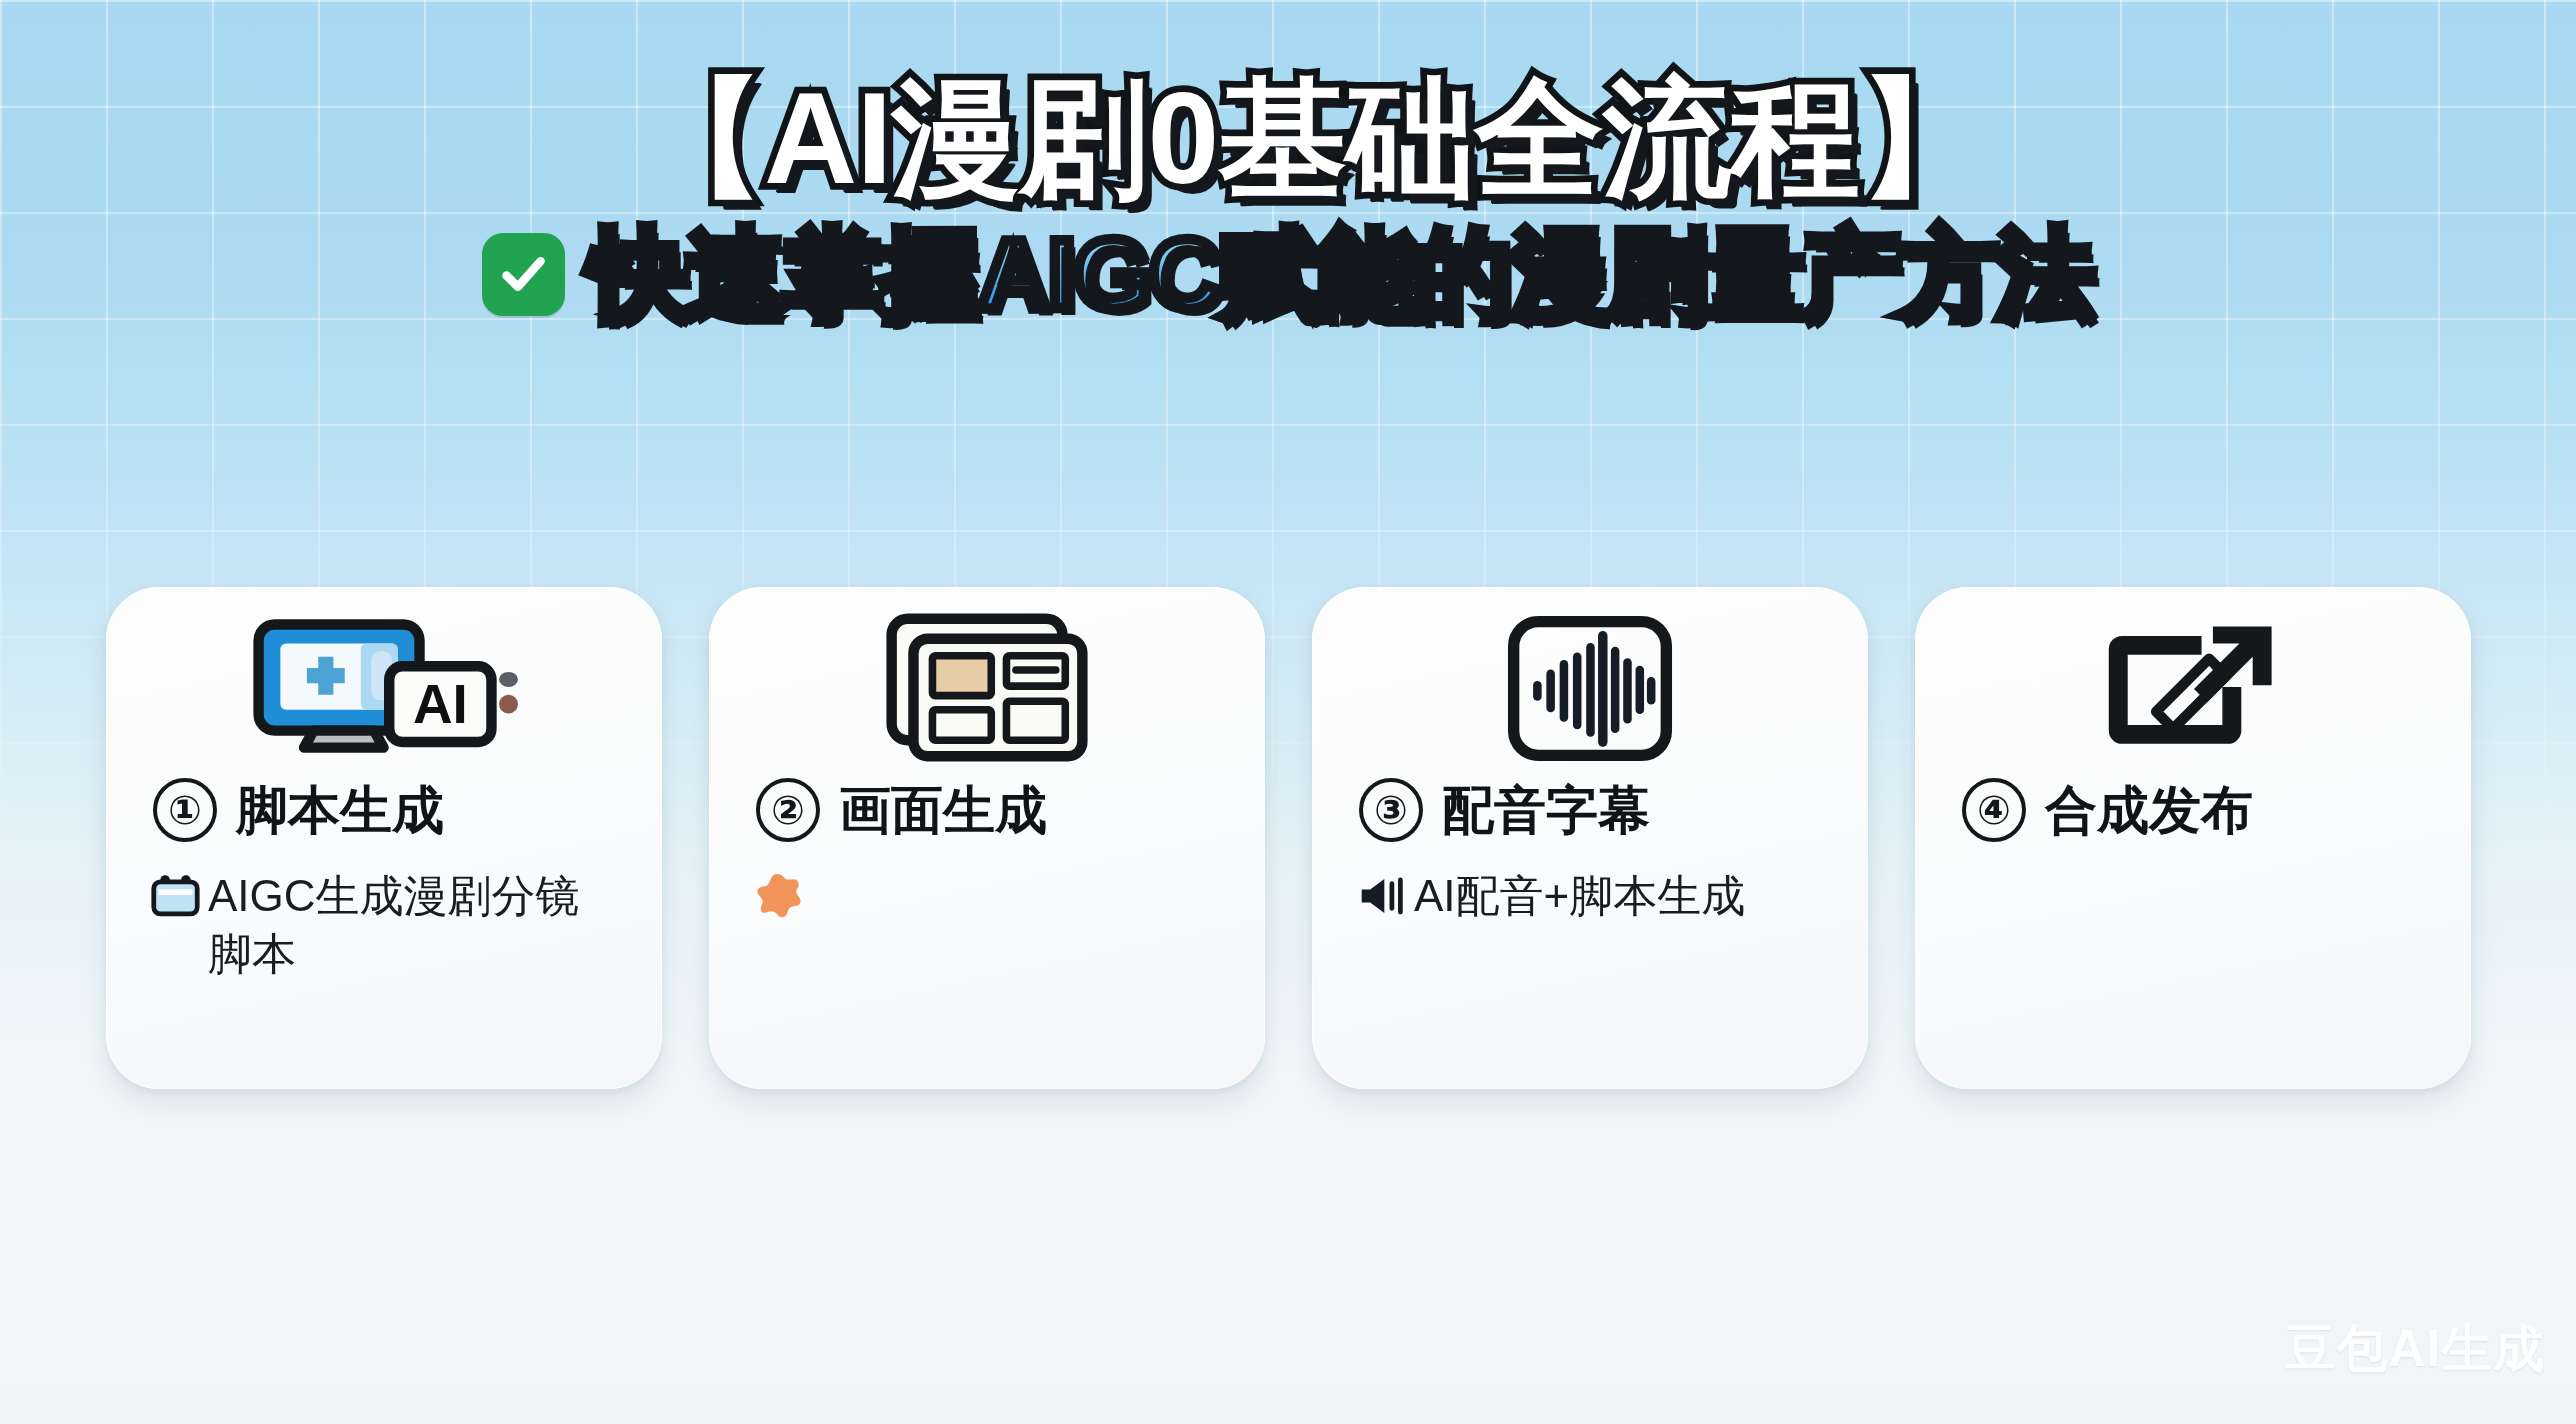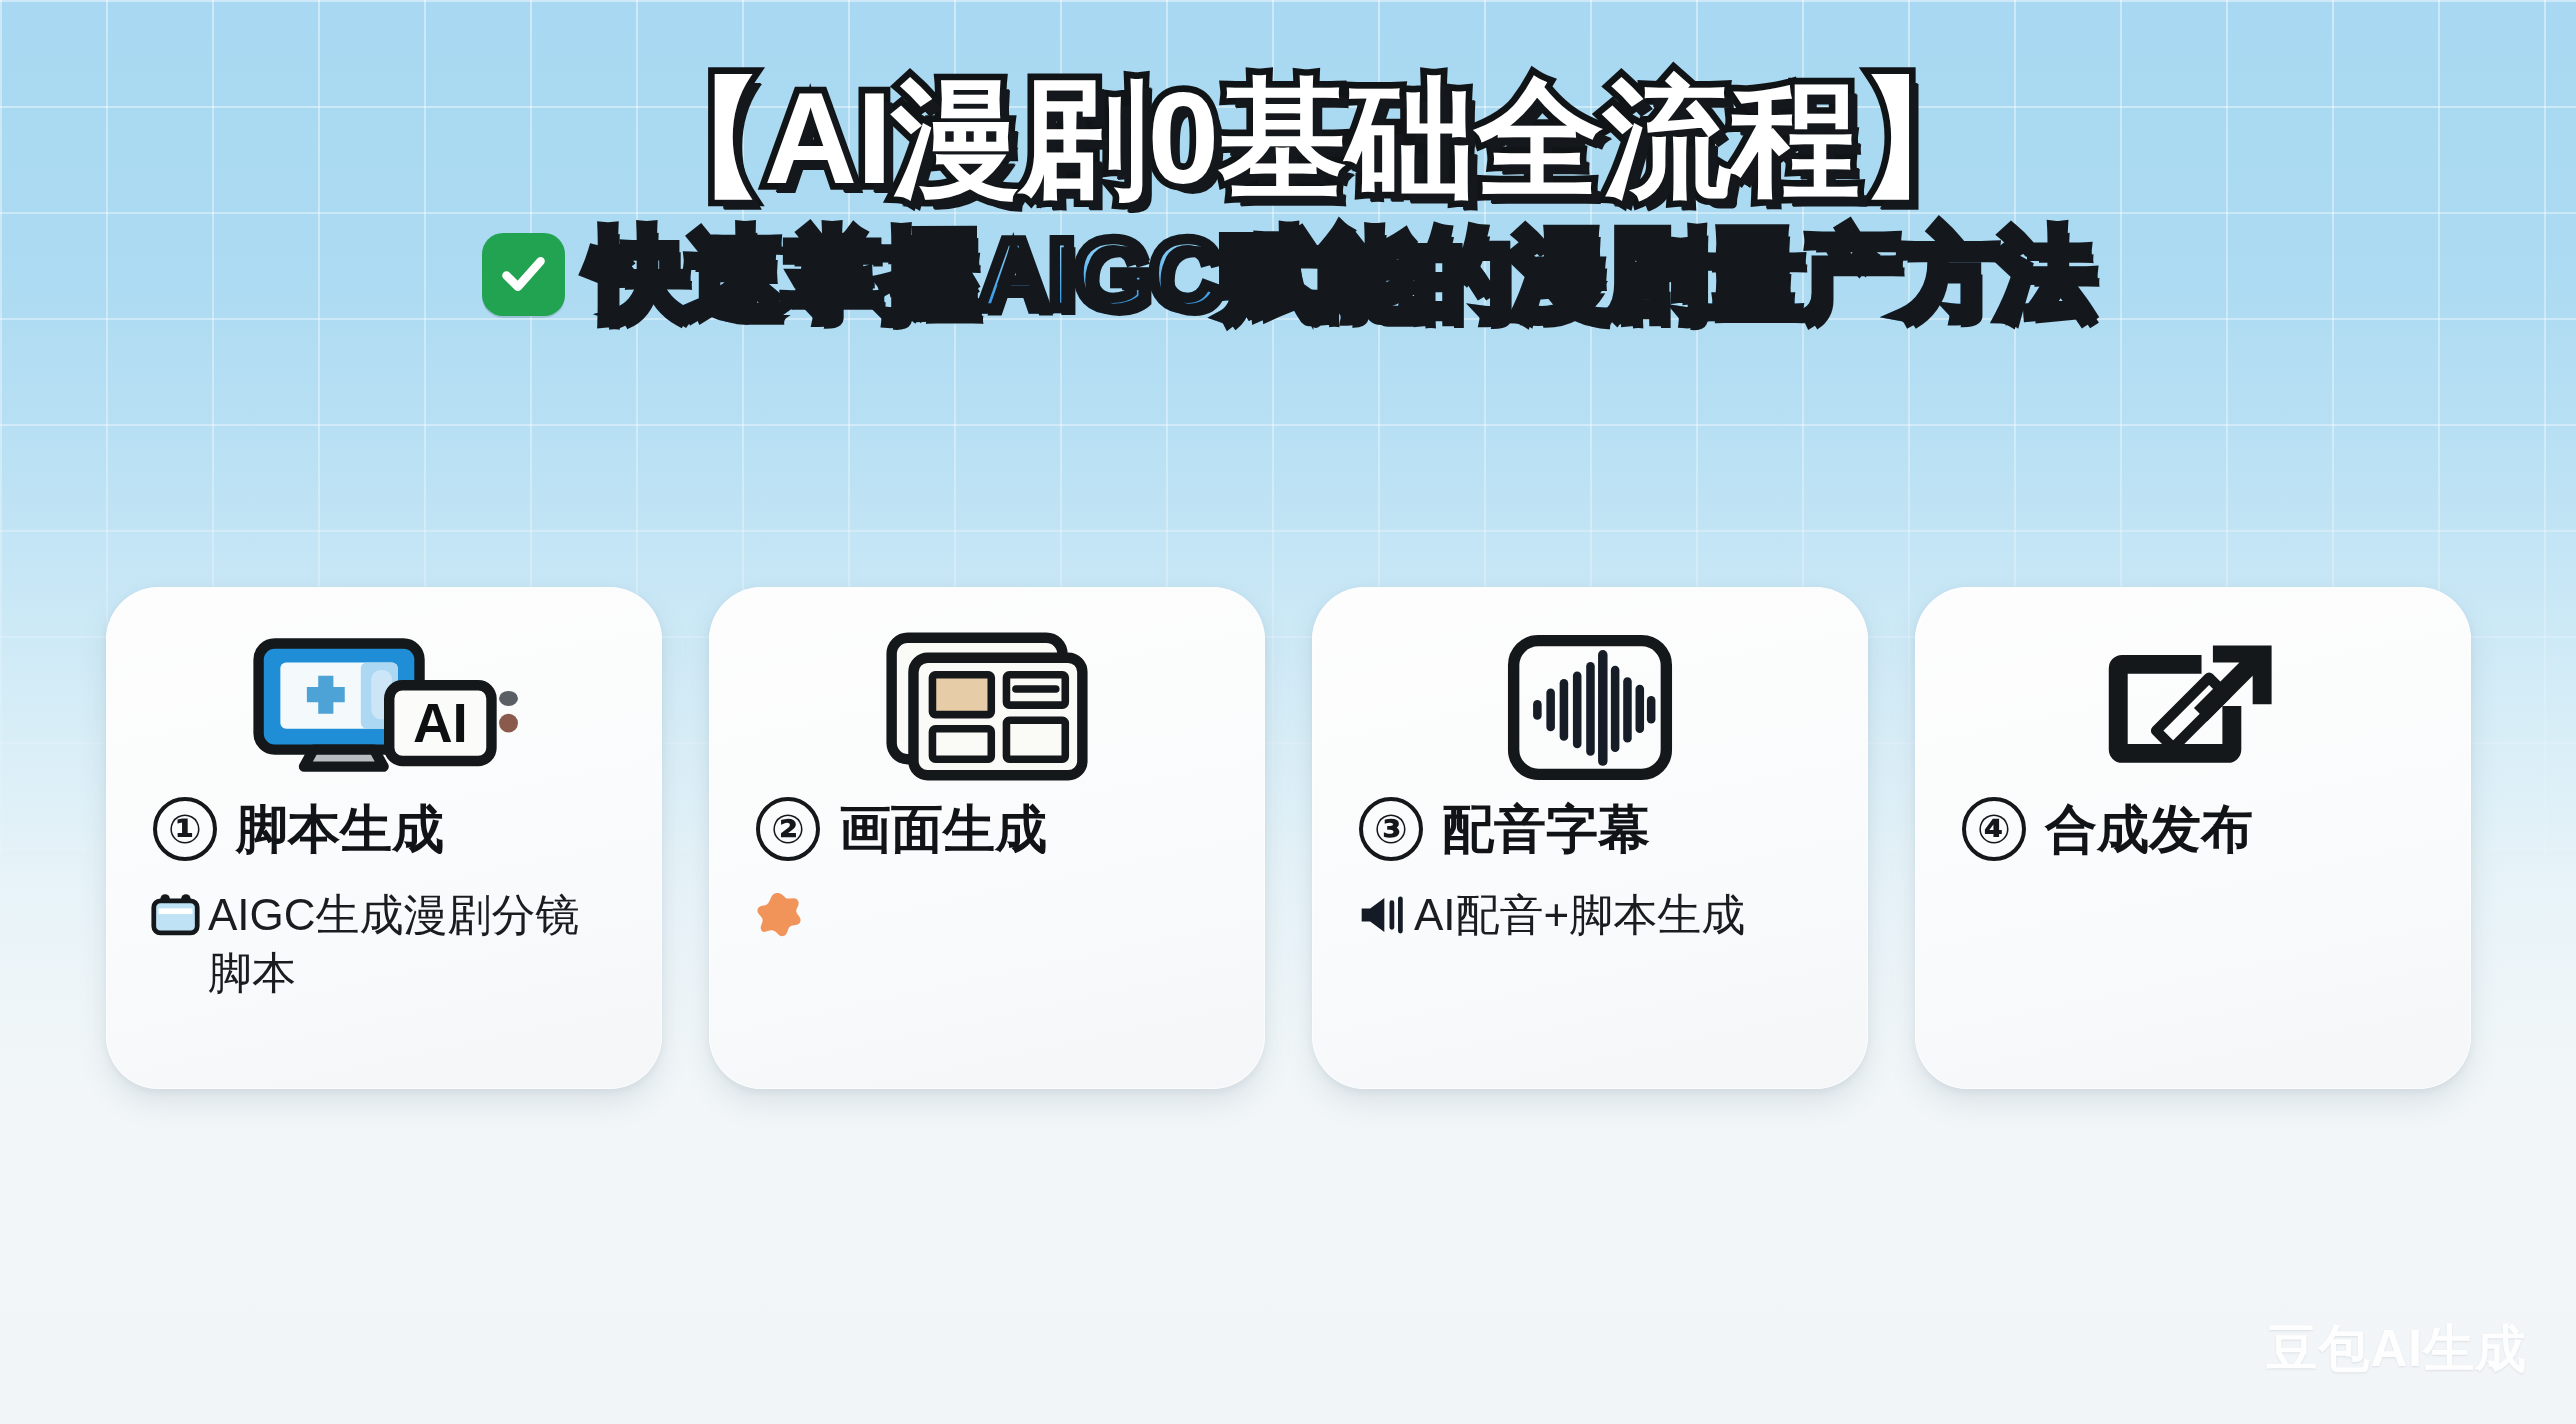--- a/index.html
+++ b/index.html
@@ -112,21 +112,21 @@
     height: 502px;
     border-radius: 53px;
     background: linear-gradient(168deg, #fdfdfd 0%, #fafbfc 55%, #f4f6f8 100%);
     box-shadow:
       0 13.3px 28px rgba(108,130,150,0.16),
       0 2.8px 7.6px rgba(108,130,150,0.10),
       0 0 0 0.9px rgba(255,255,255,0.65) inset;
     display: flex;
     flex-direction: column;
     align-items: center;
-    padding-top: 49px;
+    padding-top: 30px;
     box-sizing: border-box;
     overflow: hidden;
   }
   .card-icon {
     height: 142px;
     display: flex;
     align-items: center;
     justify-content: center;
     margin-bottom: 13.3px;
   }
@@ -187,21 +187,21 @@
     font-size: 44px;
     line-height: 1.32;
     color: #1a1d20;
     font-weight: 400;
     max-width: 379px;
   }
 
   
   #watermark {
     position: absolute;
-    right: 49px;
+    right: 31px;
     bottom: 40px;
     font-size: 51px;
     font-weight: 700;
     color: rgba(255,255,255,0.95);
     letter-spacing: 0.9px;
     text-shadow: 0 0.9px 1.9px rgba(150,165,180,0.25);
   }
 </style>
 </head>
 <body>

